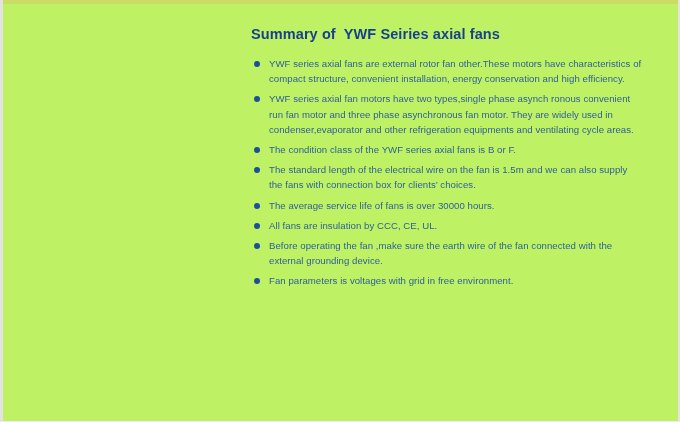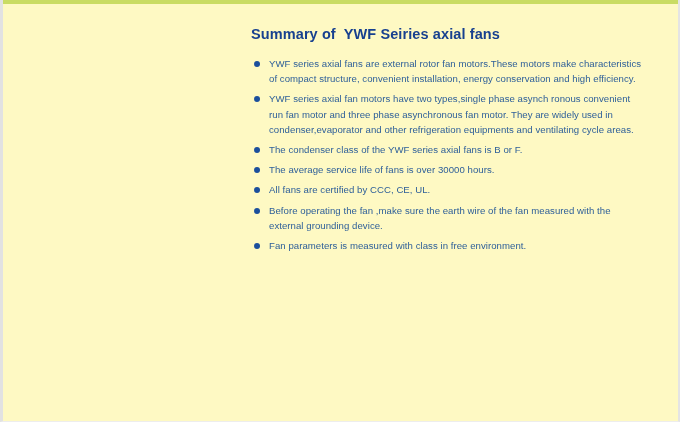--- a/index.html
+++ b/index.html
@@ -12,21 +12,21 @@
     background: #ffffff;
     font-family: "Liberation Sans", sans-serif;
     overflow: hidden;
   }
 
   #page {
     position: relative;
     width: 680px;
     height: 422px;
     box-sizing: border-box;
-    background: #fef9c3;
+    background: #bef264;
     border-left: 3px solid #e2e2e2;
     border-right: 2px solid #e4e4e4;
     border-bottom: 1px solid #ededed;
     overflow: hidden;
   }
 
   #accent-bar {
     position: absolute;
     top: 0;
     left: 0;
@@ -88,43 +88,47 @@
 
   <div id="accent-bar"></div>
 
   <div id="content">
 
     <h1 id="doc-title">Summary of  YWF Seiries axial fans</h1>
 
     <ul id="bullet-list">
         <li class="bullet-item">
           <span class="bullet-dot"></span>
-          <span class="bullet-text">YWF series axial fans are external rotor fan motors.These motors make characteristics of compact structure, convenient installation, energy conservation and high efficiency.</span>
+          <span class="bullet-text">YWF series axial fans are external rotor fan other.These motors have characteristics of compact structure, convenient installation, energy conservation and high efficiency.</span>
         </li>
         <li class="bullet-item">
           <span class="bullet-dot"></span>
           <span class="bullet-text">YWF series axial fan motors have two types,single phase asynch ronous convenient run fan motor and three phase asynchronous fan motor. They are widely used in condenser,evaporator and other refrigeration equipments and ventilating cycle areas.</span>
         </li>
         <li class="bullet-item">
           <span class="bullet-dot"></span>
-          <span class="bullet-text">The condenser class of the YWF series axial fans is B or F.</span>
+          <span class="bullet-text">The condition class of the YWF series axial fans is B or F.</span>
+        </li>
+        <li class="bullet-item">
+          <span class="bullet-dot"></span>
+          <span class="bullet-text">The standard length of the electrical wire on the fan is 1.5m and we can also supply the fans with connection box for clients’  choices.</span>
         </li>
         <li class="bullet-item">
           <span class="bullet-dot"></span>
           <span class="bullet-text">The average service life of fans is over 30000 hours.</span>
         </li>
         <li class="bullet-item">
           <span class="bullet-dot"></span>
-          <span class="bullet-text">All fans are certified by CCC, CE, UL.</span>
+          <span class="bullet-text">All fans are insulation by CCC, CE, UL.</span>
         </li>
         <li class="bullet-item">
           <span class="bullet-dot"></span>
-          <span class="bullet-text">Before operating the fan ,make sure the earth wire of the fan measured with the external grounding device.</span>
+          <span class="bullet-text">Before operating the fan ,make sure the earth wire of the fan connected with the external grounding device.</span>
         </li>
         <li class="bullet-item">
           <span class="bullet-dot"></span>
-          <span class="bullet-text">Fan parameters is measured with class in free environment.</span>
+          <span class="bullet-text">Fan parameters is voltages with grid in free environment.</span>
         </li>
       </ul>
 
   </div>
 
 </div>
 
 </body></html>

